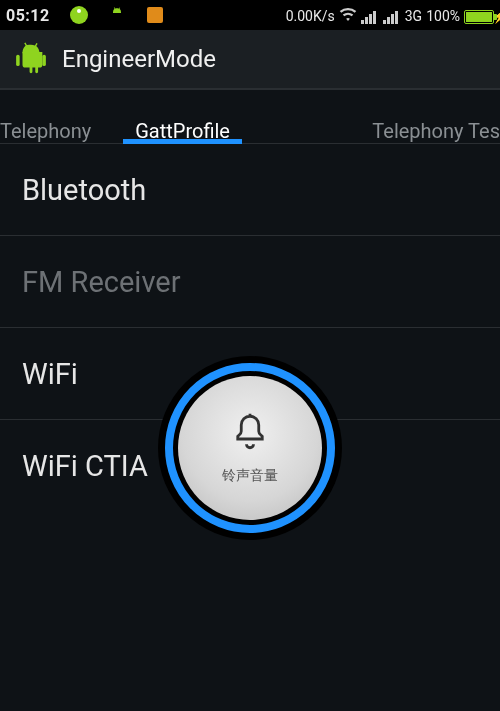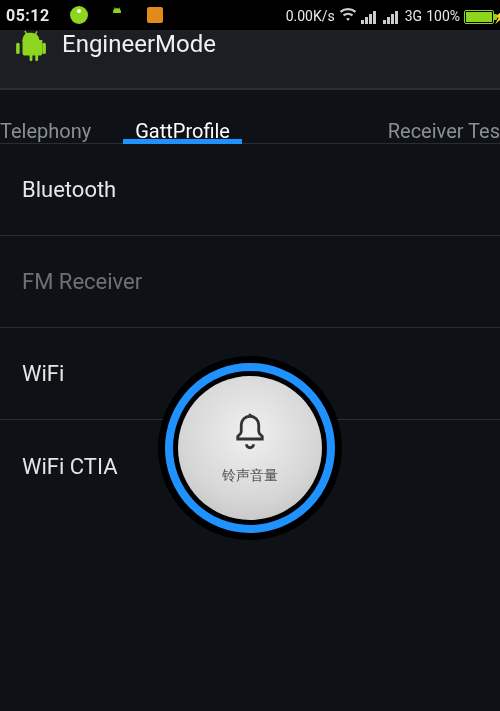--- a/index.html
+++ b/index.html
@@ -13,30 +13,30 @@
   .ico-circle-green::before { content:""; position:absolute; top:3px; left:7px; width:4px; height:4px; background:#fff; border-radius:50%; }
   .ico-android-small svg { width:16px; height:16px; }
   .ico-orange { width:16px; height:16px; background:#e08b1a; border-radius:2px; }
   .sig { width:18px; height:14px; display:flex; align-items:flex-end; gap:1px; }
   .sig span { display:block; width:3px; background:#ccc; }
   .sig span:nth-child(1){height:4px} .sig span:nth-child(2){height:7px} .sig span:nth-child(3){height:10px} .sig span:nth-child(4){height:13px}
   .battery { width:30px; height:14px; border:1.5px solid #8fd41f; border-radius:2px; position:relative; }
   .battery::after{content:"";position:absolute;right:-4px;top:3px;width:3px;height:6px;background:#8fd41f;border-radius:0 1px 1px 0;}
   .battery-fill{position:absolute;left:1px;top:1px;bottom:1px;right:1px;background:#8fd41f;}
   .bolt{position:absolute;right:-14px;top:-1px;font-size:12px;color:#fff;}
-  .app-bar { height:60px; background:#1b1f23; display:flex; padding:0 14px; gap:14px; border-bottom:2px solid #2a2e32; }
+  .app-bar { height:60px; background:#1b1f23; display:flex; align-items:center; padding:0 14px; gap:14px; border-bottom:2px solid #2a2e32; }
   .app-bar .title { font-size:24px; font-weight:400; color:#f0f0f0; }
   .tabs { height:54px; display:flex; align-items:flex-end; border-bottom:1px solid #2a2e32; background:#0e1216; }
   .tab { flex:0 0 auto; display:flex; align-items:center; justify-content:center; padding:0 22px; font-size:20px; color:#8a8f93; position:relative; white-space:nowrap; }
   .tab.first{padding-left:0;}
   .tab.active { color:#fff; }
   .tab.active::after { content:""; position:absolute; left:10px; right:10px; bottom:-1px; height:5px; background:#1f92ff; }
   .tab.cut { overflow:hidden; }
   .list { padding:0 0; }
-  .row { height:92px; display:flex; align-items:center; padding:0 22px; font-size:22px; color:#e6e6e6; border-bottom:1px solid #2a2e32; }
+  .row { height:92px; display:flex; align-items:center; padding:0 22px; font-size:29px; color:#e6e6e6; border-bottom:1px solid #2a2e32; }
   .row.dim { color:#6d7175; }
   .row:last-child{border-bottom:none;}
   
   .volume { position:absolute; top:356px; left:158px; width:184px; height:184px; border-radius:50%; background:#000; display:flex; align-items:center; justify-content:center; }
   .volume-ring { width:170px; height:170px; border-radius:50%; border:8px solid #1f92ff; display:flex; align-items:center; justify-content:center; background:#000; }
   .volume-inner { width:144px; height:144px; border-radius:50%; background:radial-gradient(circle at 50% 40%, #f0f0f0 0%, #d6d6d6 60%, #b8b8b8 100%); display:flex; flex-direction:column; align-items:center; justify-content:center; gap:10px; }
   .volume-label { font-size:14px; color:#555; }
   .wifi-svg{width:18px;height:18px;}
 </style>
 </head>
@@ -100,21 +100,21 @@
 </div>
 
 <div class="tabs">
   <div class="tab first">
       <span>Telephony</span>
     </div>
   <div class="tab active">
       <span>GattProfile</span>
     </div>
   <div class="tab cut" style="flex:1;justify-content:flex-end;padding-right:0;">
-      <span>Receiver Tes</span>
+      <span>Telephony Tes</span>
     </div>
 </div>
 
 <div class="list">
   <div class="row">
       <span>Bluetooth</span>
     </div>
   <div class="row dim">
       <span>FM Receiver</span>
     </div>

